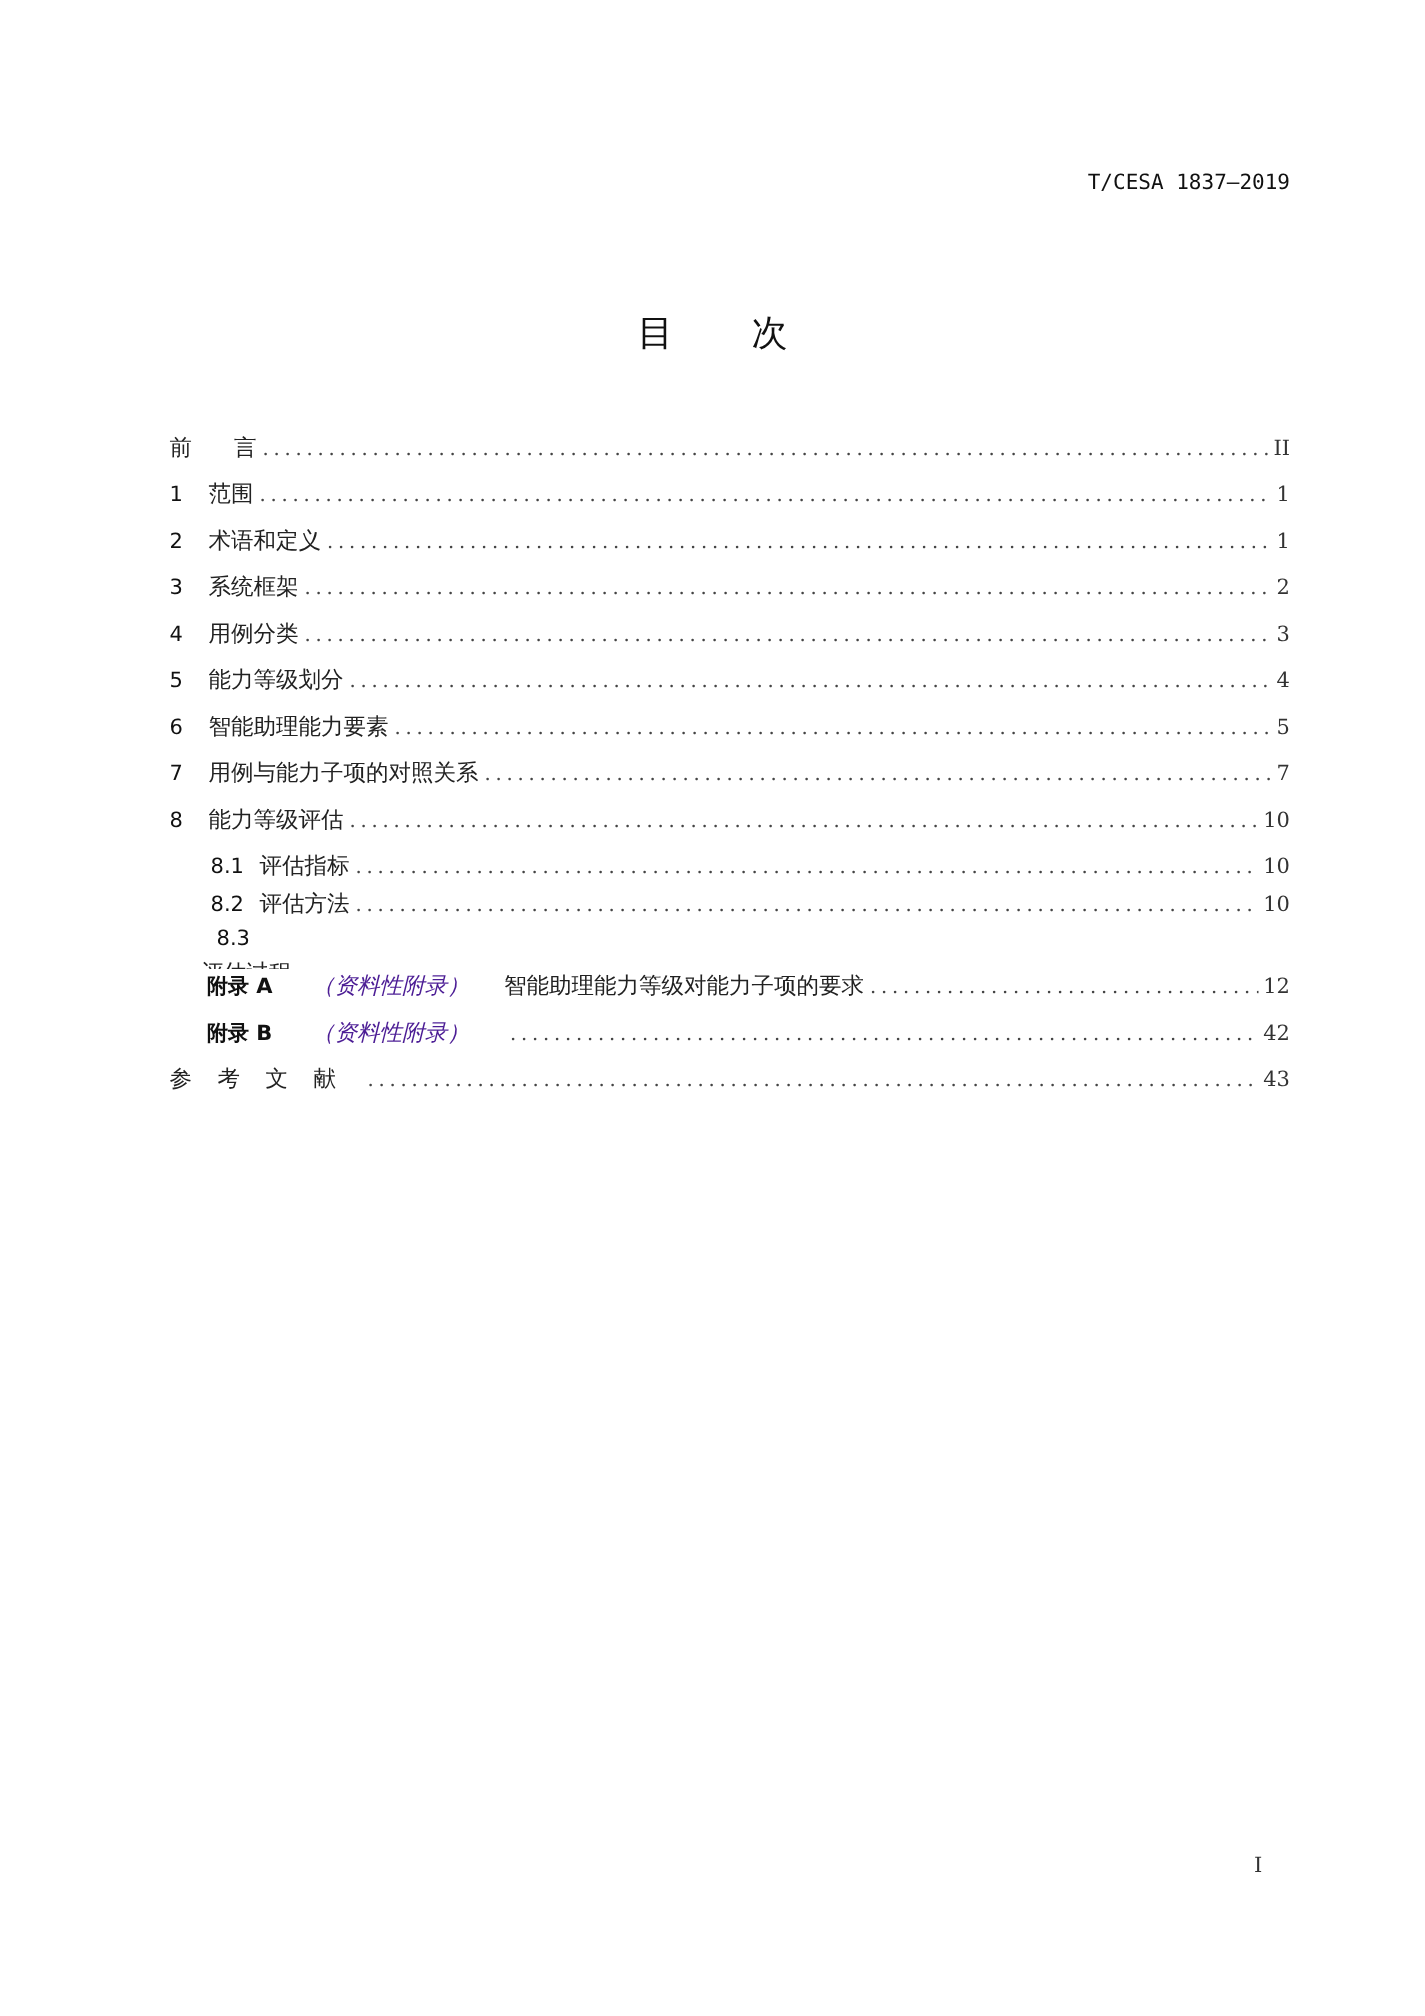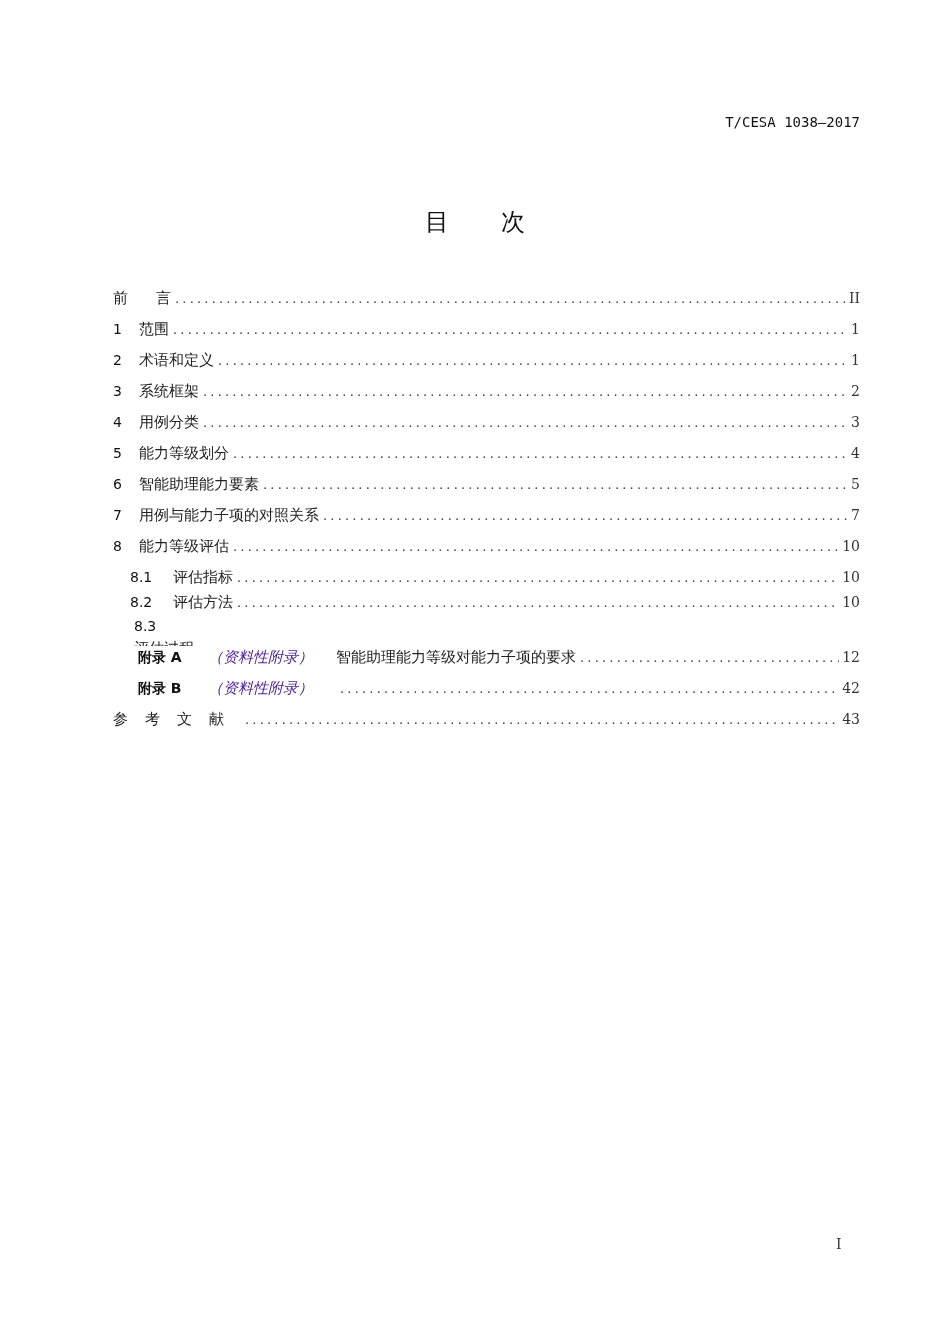--- a/index.html
+++ b/index.html
@@ -66,20 +66,21 @@
     }
     .num {
       font-family: "DejaVu Sans", "Liberation Sans", sans-serif;
       font-size: 14px;
       display: inline-block;
       min-width: 26px;
       color: #111;
     }
     .toc-row.sub .num {
       min-width: 43px;
+      text-align: center;
     }
     .num.appendix {
       font-weight: bold;
       min-width: 70px;
       font-family: "DejaVu Sans", "Liberation Sans", sans-serif;
       padding-left: 25px;
     }
     .note {
       display: inline-block;
       min-width: 128px;
@@ -126,21 +127,21 @@
       font-family: "DejaVu Serif", "Liberation Serif", serif;
       font-size: 14px;
       color: #333;
     }
   </style>
 </head>
 <body>
 
 <div>
 
-  <div class="doc-code">T/CESA 1038—2017</div>
+  <div class="doc-code">T/CESA 1837—2019</div>
 
   <div class="page-title">
     <span>目</span><span class="gap"></span><span>次</span>
   </div>
 
   <div class="toc">
 
     <a class="toc-row">
       <span class="label preface"><span>前</span><span class="gap"></span><span>言</span></span>
       <span class="leader"></span>

